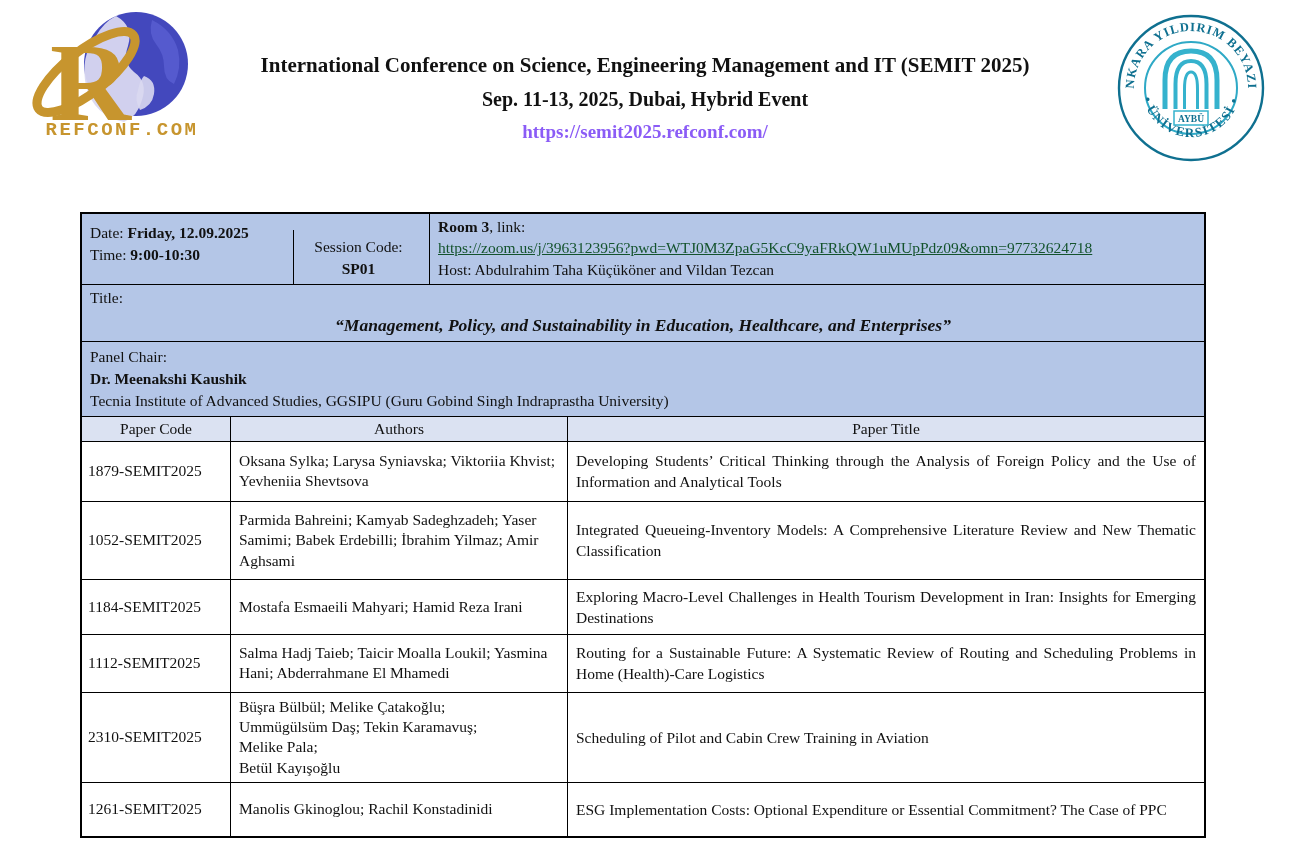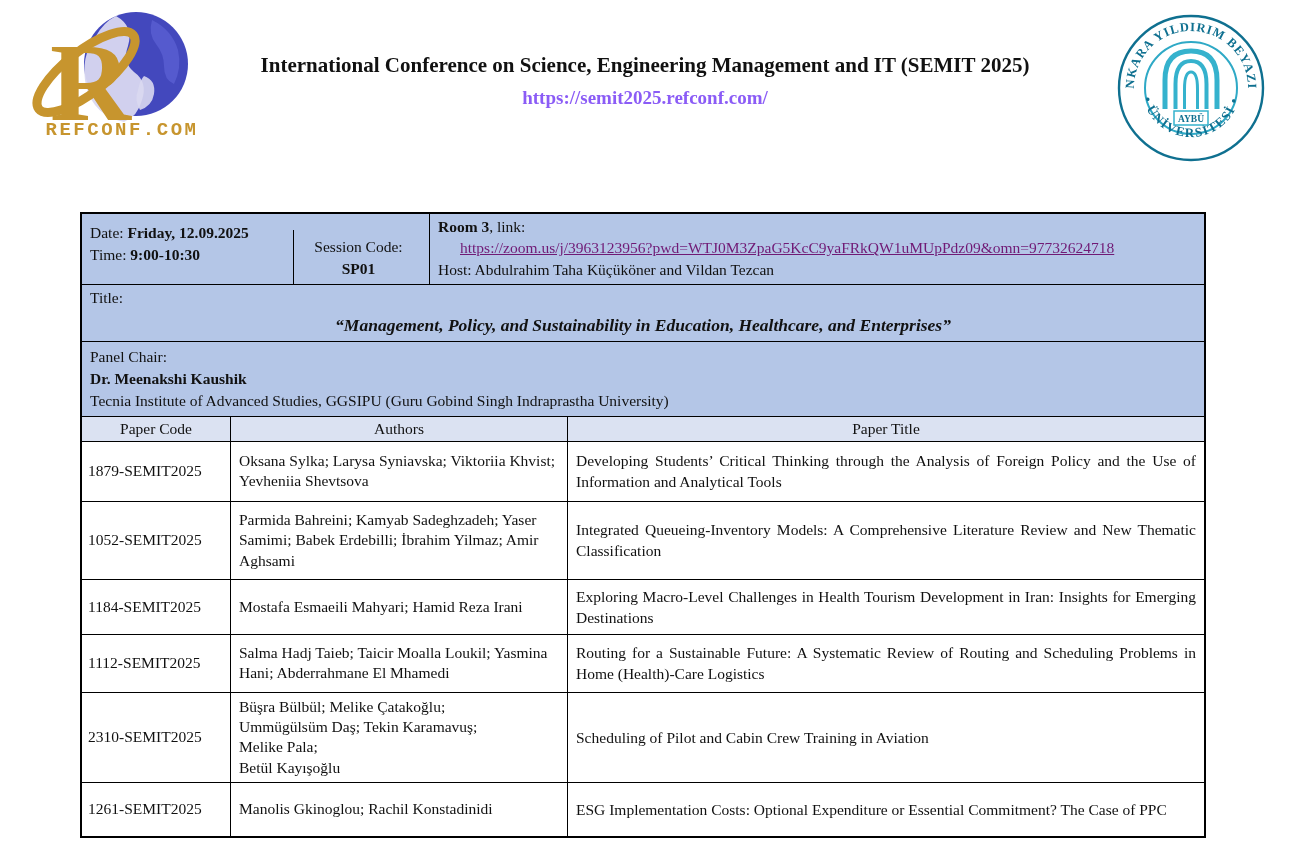--- a/index.html
+++ b/index.html
@@ -28,21 +28,21 @@
   .cell:first-child { border-left:none; }
 
   .band { background:#b4c6e7; }
   .thead-bg { background:#dbe2f2; }
 
   
   .row-session { min-height:66px;gap:6px; }
   .date-cell { width:205px; padding-top:8px; line-height:1.45; }
   .code-cell { width:130px; text-align:center; padding-top:6px; line-height:1.45;margin-top:16px; }
   .room-cell { flex:1; line-height:1.38; padding-top:2px; }
-  .zoom-link { color:#701a75; text-decoration:underline;margin-left:22px; }
+  .zoom-link { color:#14532d; text-decoration:underline; }
   b, .bold { font-weight:bold; }
 
   
   .row-title { min-height:57px; display:block; padding:4px 8px; }
   .session-title-text { text-align:center; font-weight:bold; font-style:italic;
                         font-size:17.5px; margin-top:8px; }
 
   
   .row-chair { min-height:65px; display:block; padding:4px 8px; line-height:1.42; }
 
@@ -82,20 +82,21 @@
       <path d="M128 14 q20 10 26 30 q4 18 -4 34 q-10 -4 -10 -18 q0 -12 -8 -22 q-8 -10 -4 -24 Z" fill="#5a5fd2" opacity="0.8"></path>
       <path d="M120 70 q12 4 10 18 q-2 12 -14 16 q-6 -10 -2 -20 q2 -10 6 -14 Z" fill="#d9d8f0" opacity="0.9"></path>
       <ellipse cx="62" cy="66" rx="60" ry="21" fill="none" stroke="#c7952e" stroke-width="9" transform="rotate(-38 62 66)"></ellipse>
       <text x="26" y="114" font-family="Liberation Serif, serif" font-weight="bold" font-size="112" fill="#c7952e">R</text>
     </svg>
     <div class="refconf-text">REFCONF.COM</div>
   </div>
 
   <div class="head-center">
     <div class="head-line1">International Conference on Science, Engineering Management and IT (SEMIT 2025)</div>
+    <div class="head-line2">Sep. 11-13, 2025, Dubai, Hybrid Event</div>
     <a class="head-link" href="#">https://semit2025.refconf.com/</a>
   </div>
 
   <div class="aybu-logo">
     <svg width="156" height="156" viewBox="-78 -78 156 156">
       <circle cx="0" cy="0" r="72" fill="#fff" stroke="#0f7090" stroke-width="2.4"></circle>
       <circle cx="0" cy="0" r="46" fill="#fff" stroke="#2ea9c6" stroke-width="2"></circle>
       <defs>
         <path id="arcTop" d="M -57 0 A 57 57 0 0 1 57 0"></path>
         <path id="arcBot" d="M -49 0 A 49 49 0 0 0 49 0"></path>

